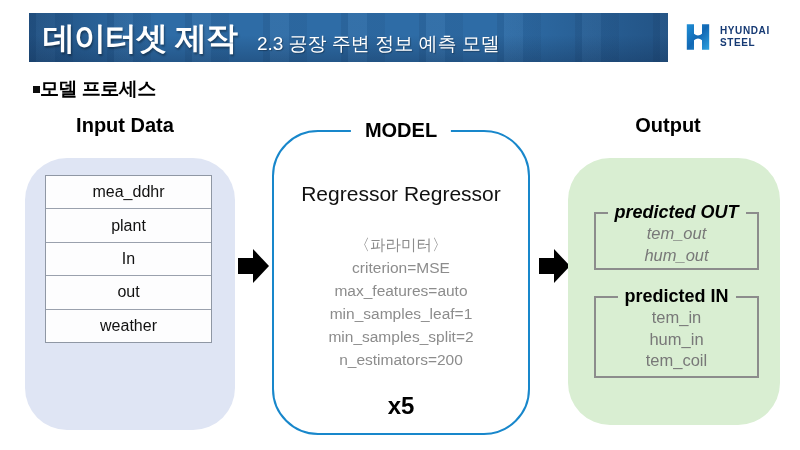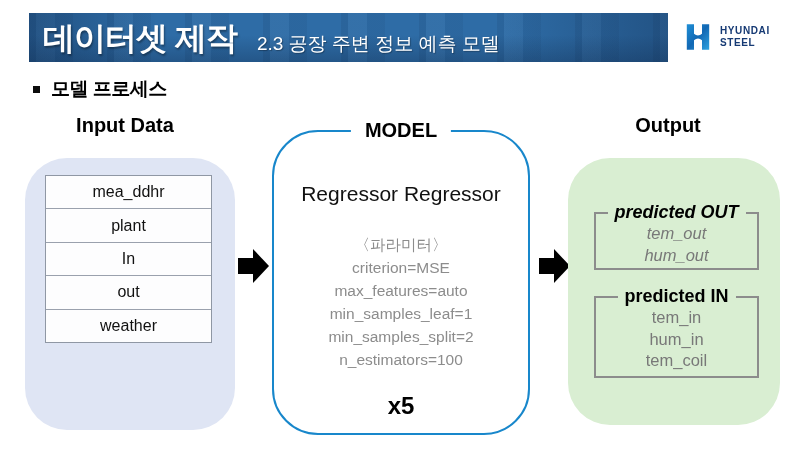--- a/index.html
+++ b/index.html
@@ -28,21 +28,21 @@
     color:#fff; font-weight:400; font-size:19px; line-height:19px;
     margin-left:20px; margin-top:12px; text-shadow:1px 1px 1px rgba(0,0,0,.3);
     white-space:nowrap;
   }
 
   
   .logo { position:absolute; left:681px; top:21px; display:flex; align-items:center; gap:5px; }
   .logo-text { color:#163a74; font-weight:800; font-size:10px; line-height:12px; letter-spacing:.6px; }
 
   
-  .bullet-line { position:absolute; left:33px; top:76px; display:flex; align-items:center; gap:11px; }
+  .bullet-line { position:absolute; left:33px; top:76px; display:flex; align-items:center; }
   .bullet-square { width:7px; height:7px; background:#0c0c0c; }
   .bullet-label { font-size:19px; font-weight:800; color:#000; letter-spacing:-.5px; }
 
   
   .col-title { position:absolute; top:114px; width:160px; text-align:center; font-size:20px; font-weight:700; color:#000; }
   .col-title.input  { left:45px; }
   .col-title.output { left:588px; }
 
   
   .input-panel { position:absolute; left:25px; top:158px; width:210px; height:272px; background:#dfe5f4; border-radius:42px; }
@@ -139,21 +139,21 @@
 
   <div class="model-panel">
     <div class="model-legend">MODEL</div>
     <div class="model-name">Regressor Regressor</div>
     <div class="model-params">
       <div>〈파라미터〉</div>
       <div>criterion=MSE</div>
       <div>max_features=auto</div>
       <div>min_samples_leaf=1</div>
       <div>min_samples_split=2</div>
-      <div>n_estimators=100</div>
+      <div>n_estimators=200</div>
     </div>
     <div class="model-mult">x5</div>
   </div>
 
   <div class="flow-arrow a2">
     <span class="bar"></span>
     <span class="tri"></span>
   </div>
 
   <div class="output-panel">

